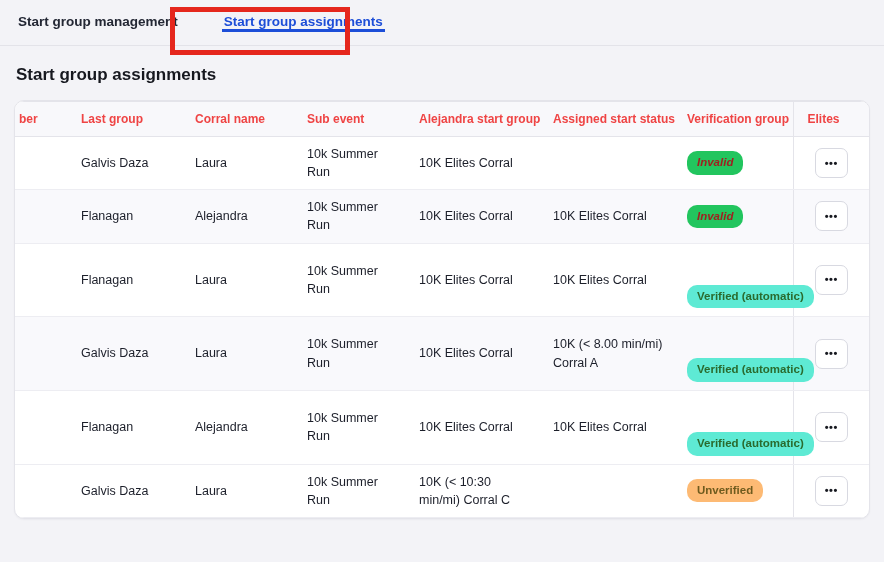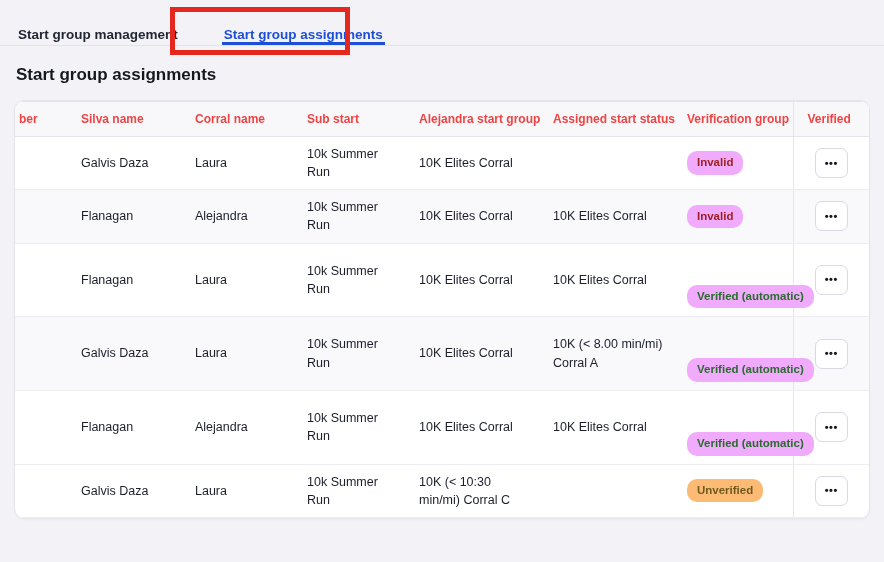--- a/index.html
+++ b/index.html
@@ -7,21 +7,21 @@
   body {
     font-family: "Liberation Sans", sans-serif;
     background: #f3f3f7;
     color: #1c1f2a;
     position: relative;
     overflow: hidden;
   }
   
   .tabbar {
     display: flex;
-    align-items: flex-end;
+    align-items: center;
     gap: 42px;
     height: 46px;
     padding-left: 16px;
     border-bottom: 1px solid #e3e3e9;
   }
   .tab {
     display: flex;
     align-items: center;
     font-size: 13.5px;
     font-weight: 700;
@@ -131,22 +131,22 @@
     line-height: 1;
   }
   .badge {
     display: inline-block;
     padding: 3px 10px 4px;
     border-radius: 10px;
     font-size: 11.5px;
     font-weight: 600;
     white-space: nowrap;
   }
-  .badge.invalid    { background: #f0abfc; color: #9f2020; }
-  .badge.verified   { background: #f0abfc; color: #2a6b2e; margin-top: 33px; }
+  .badge.invalid    { background: #22c55e; color: #9f2020; font-style: italic; }
+  .badge.verified   { background: #5eead4; color: #2a6b2e; margin-top: 33px; }
   .badge.unverified { background: #fdba74; color: #6f5b1e; }
 </style>
 </head>
 <body>
 
 <div class="tabbar">
   <div class="tab">Start group management</div>
   <div class="tab active">Start group assignments</div>
 </div>
 
@@ -164,27 +164,27 @@
         <col style="width:112px">
         <col style="width:112px">
       <col style="width:134px">
         <col style="width:134px">
         <col style="width:118px">
         <col style="width:76px">
     </colgroup>
     <thead>
       <tr>
         <th style="padding-left:4px;">ber</th>
-        <th>Silva name</th>
+        <th>Last group</th>
         <th>Corral name</th>
-        <th>Sub start</th>
+        <th>Sub event</th>
         <th>Alejandra start group</th>
         <th>Assigned start status</th>
         <th>Verification group</th>
-        <th class="col-actions" style="padding-left:14px;">Verified</th>
+        <th class="col-actions" style="padding-left:14px;">Elites</th>
       </tr>
     </thead>
     <tbody>
         <tr>
           <td></td>
           <td>Galvis Daza</td>
           <td>Laura</td>
           <td>10k Summer Run</td>
           <td>10K Elites Corral</td>
           <td></td>

